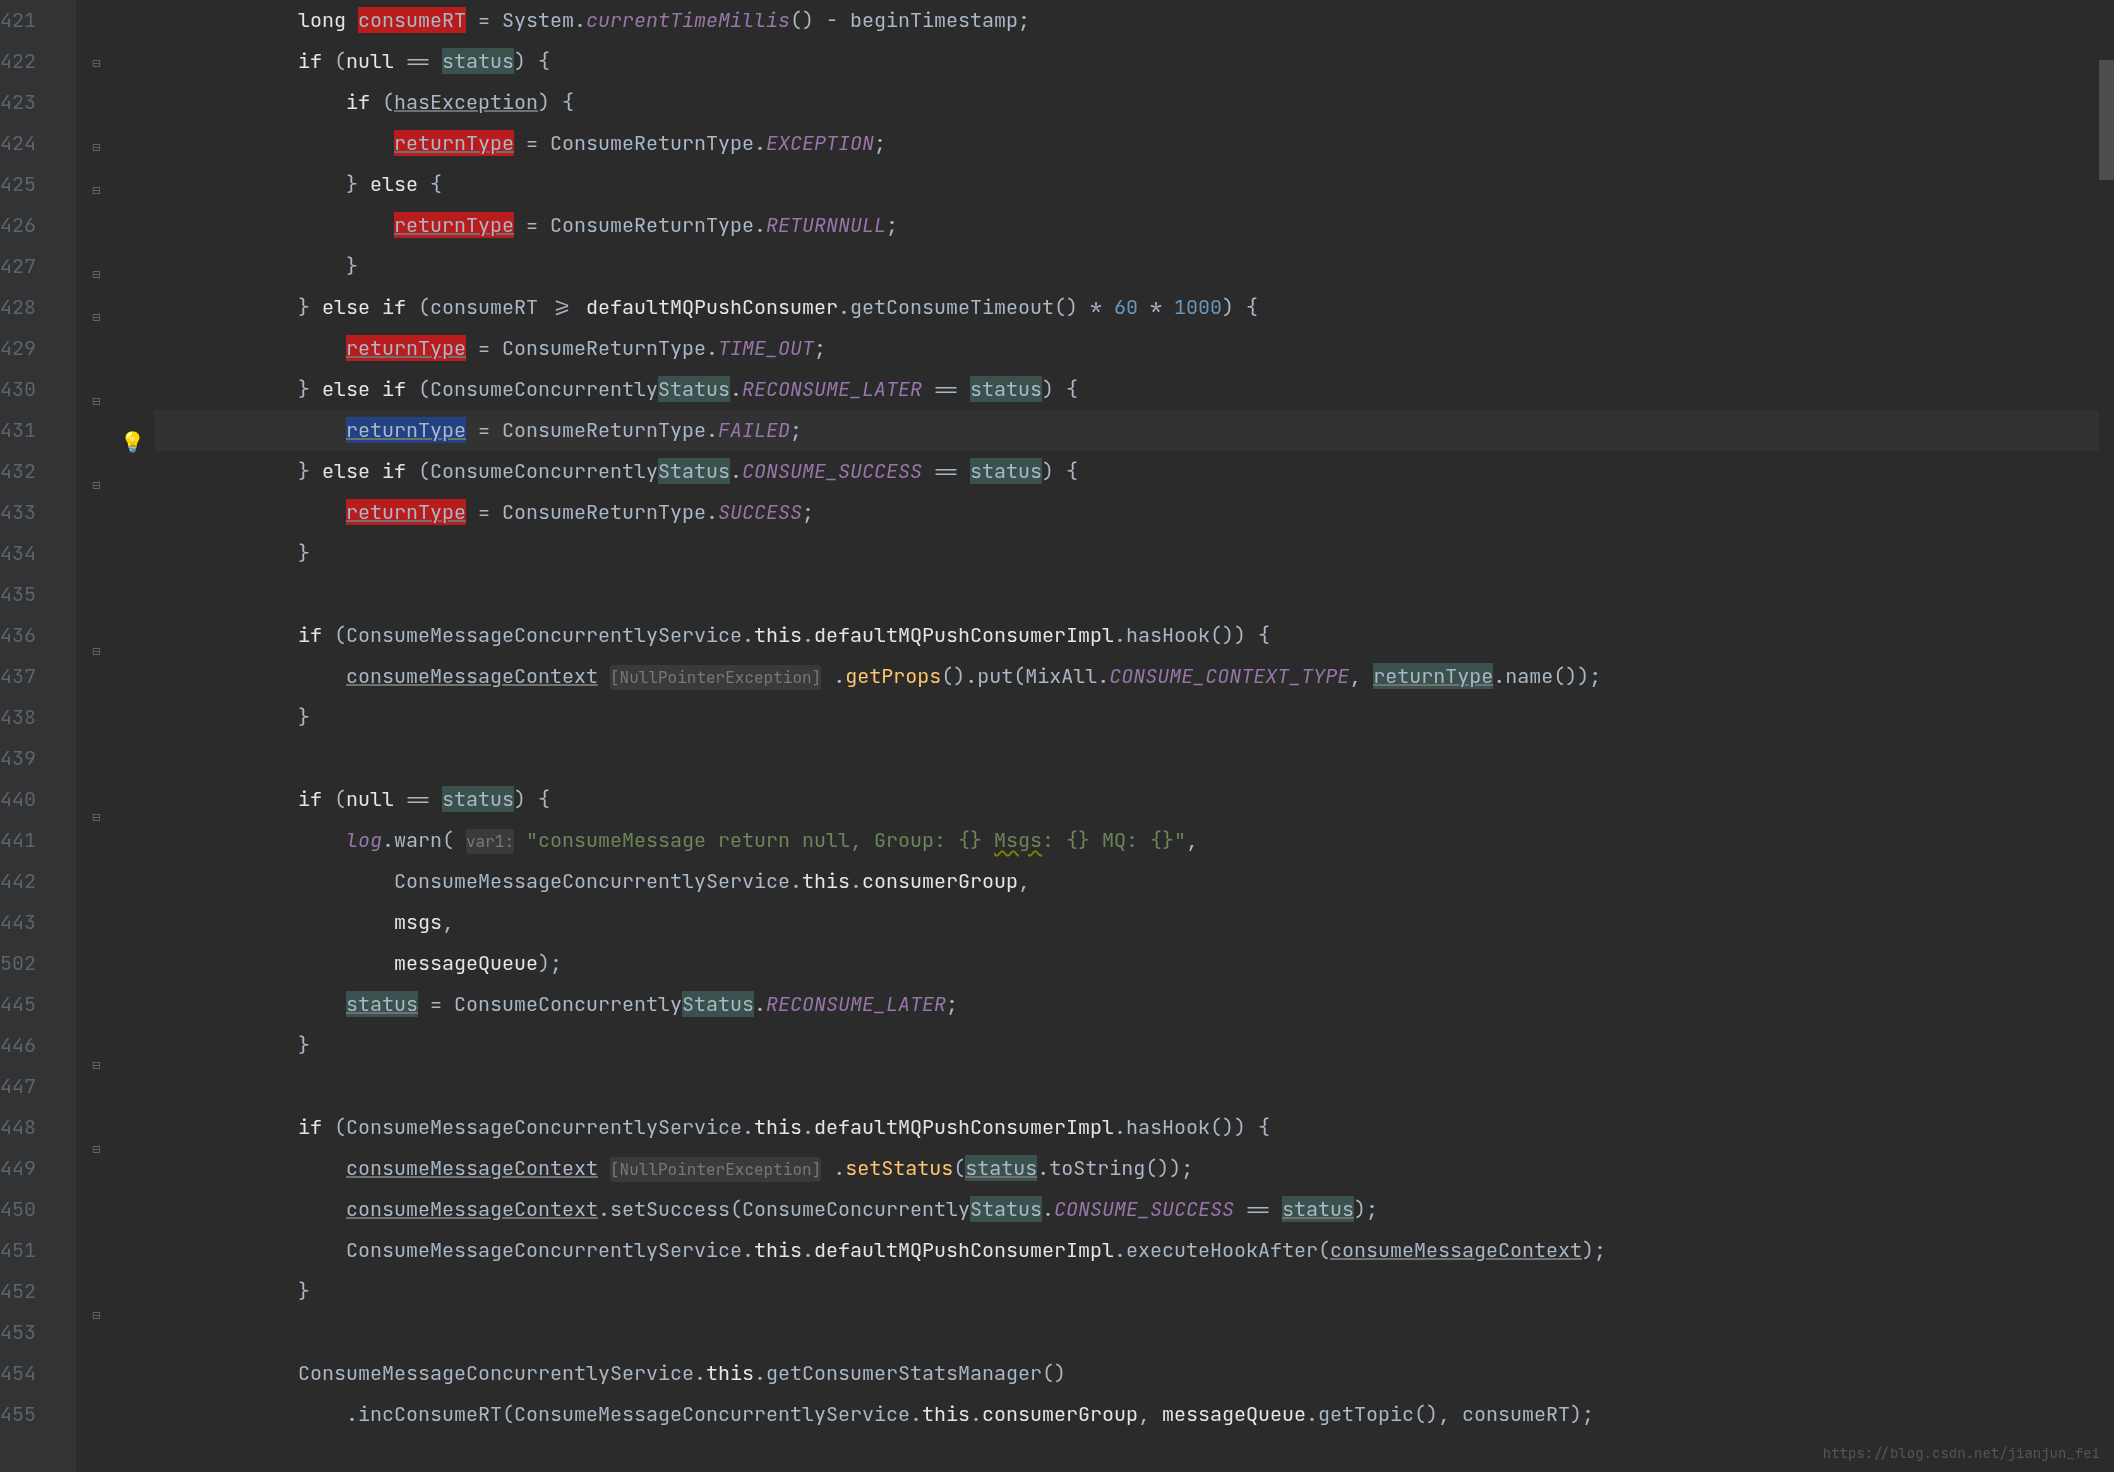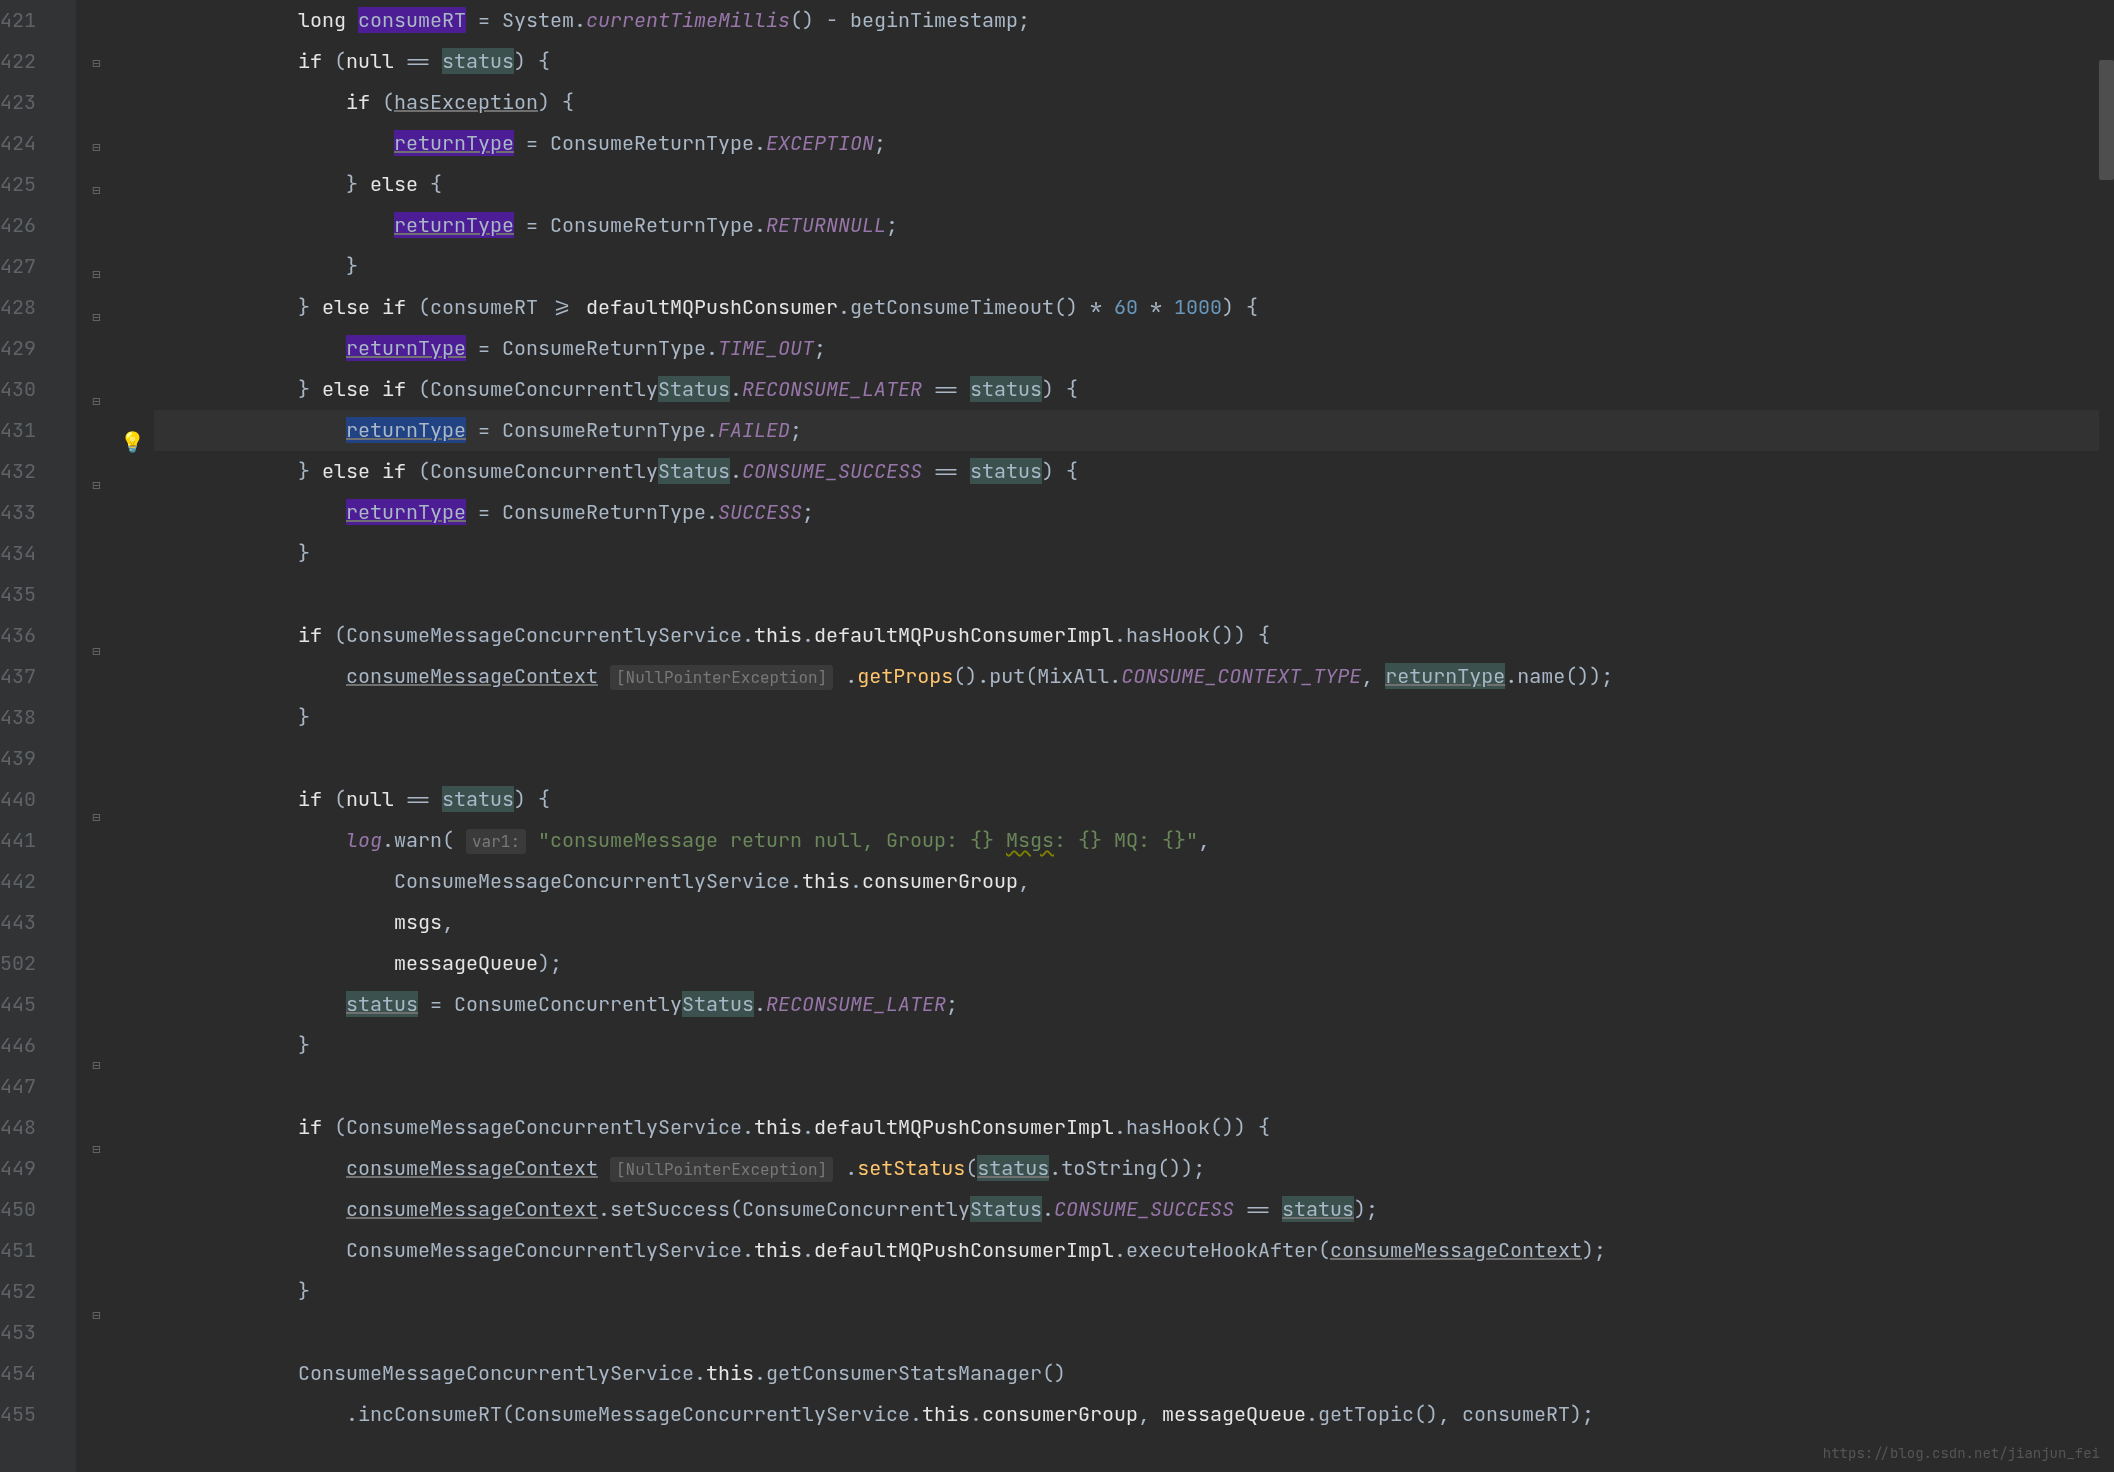--- a/index.html
+++ b/index.html
@@ -52,27 +52,27 @@
 .line { height: 41.0px; }
 .current-line { background: #323232; }
 .kw { color: #e5e5e5; }
 .str { color: #6a8759; }
 .num { color: #6897bb; }
 .field { color: #e5e5e5; }
 .static-italic { color: #9876aa; font-style: italic; }
 .method { color: #ffc66d; }
 .reassigned { text-decoration: underline; text-decoration-color: #707070; }
 .hl-green { background: #3b514d; }
-.hl-yellow { background: #4c1d95; }
+.hl-yellow { background: #b91c1c; }
 .hl-sel { background: #214283; }
 .hint {
   background: #3a3a3a;
   color: #787878;
   font-size: 16px;
-  padding: 2px 6px;
+  padding: 2px 0;
   border-radius: 3px;
   font-style: normal;
 }
 .warn-u { text-decoration: underline wavy #808000; text-underline-offset: 3px; }
 .watermark {
   position: fixed;
   bottom: 10px;
   right: 14px;
   color: #555;
   font-size: 14px;

